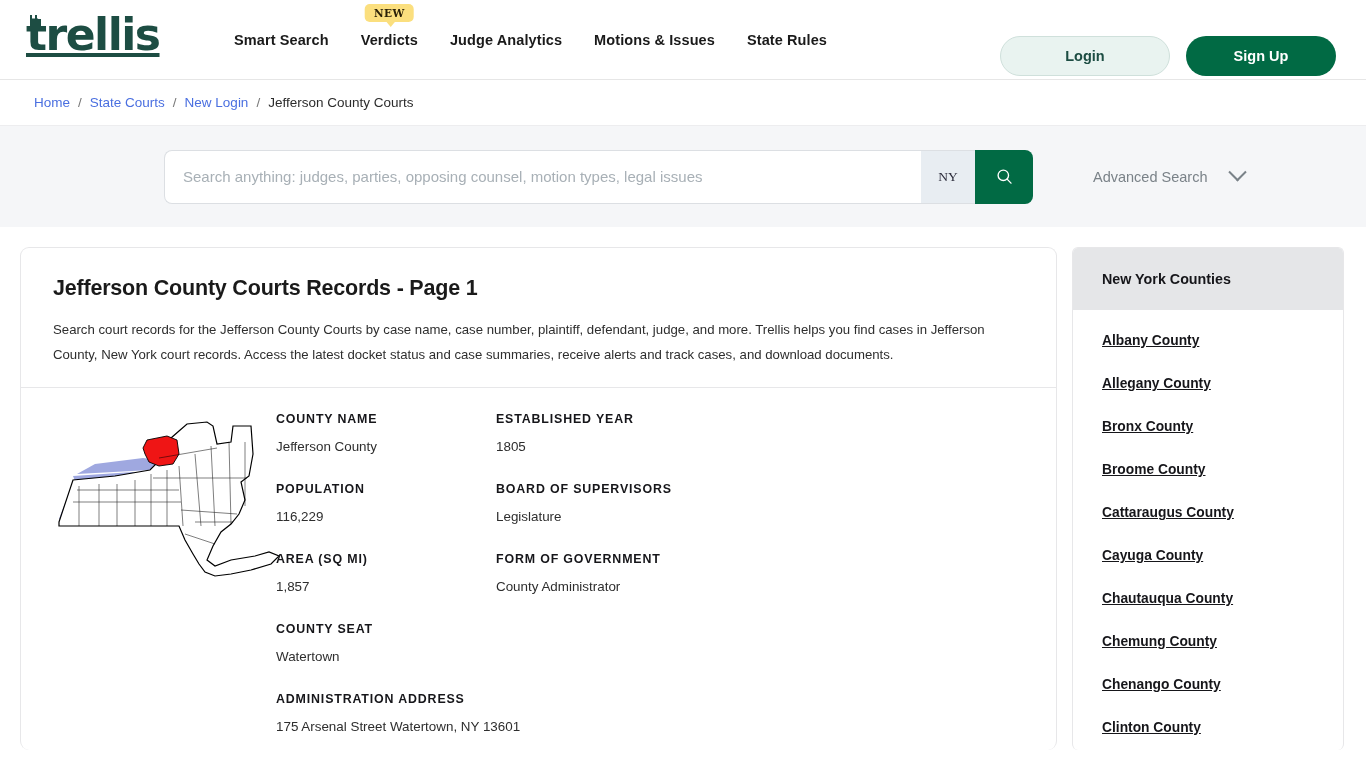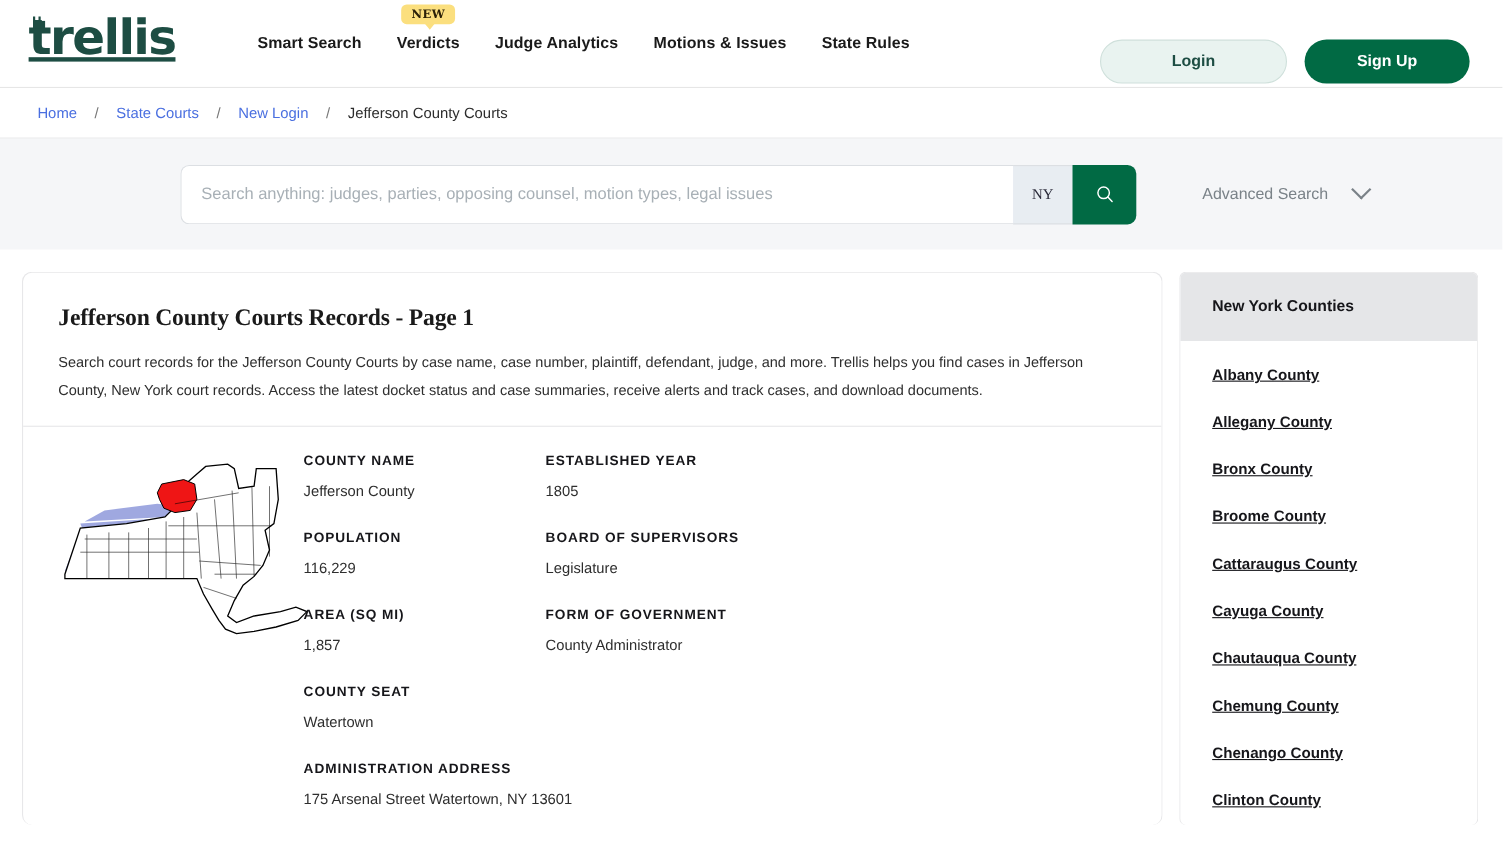--- a/index.html
+++ b/index.html
@@ -127,21 +127,21 @@
 
   
   .breadcrumb {
     height: 45px;
     display: flex;
     align-items: center;
     padding-left: 34px;
     font-size: 13.5px;
     color: #333;
     background: #ffffff;
-    gap: 8px;
+    gap: 0;
   }
   .crumb-link { color: #4a6fe0; text-decoration: none; cursor: pointer; }
   .crumb-sep { color: #777; margin: 0 8px; }
   .crumb-current { color: #2c2c2c; }
 
   
   .search-band {
     background: #f5f6f8;
     height: 102px;
     display: flex;
@@ -225,21 +225,20 @@
     border-bottom: none;
     overflow: hidden;
   }
   .card-head { padding: 28px 32px 20px 32px; }
   .page-title {
     font-size: 21.5px;
     font-weight: 700;
     color: #1a1a1a;
     letter-spacing: -0.2px;
     margin-bottom: 16px;
-    font-family: Liberation Serif, serif;
   }
   .page-desc {
     font-size: 13.2px;
     color: #2e2e2e;
     line-height: 25px;
     max-width: 960px;
   }
   .card-divider { height: 1px; background: #e7e7e9; }
 
   .detail-area {

